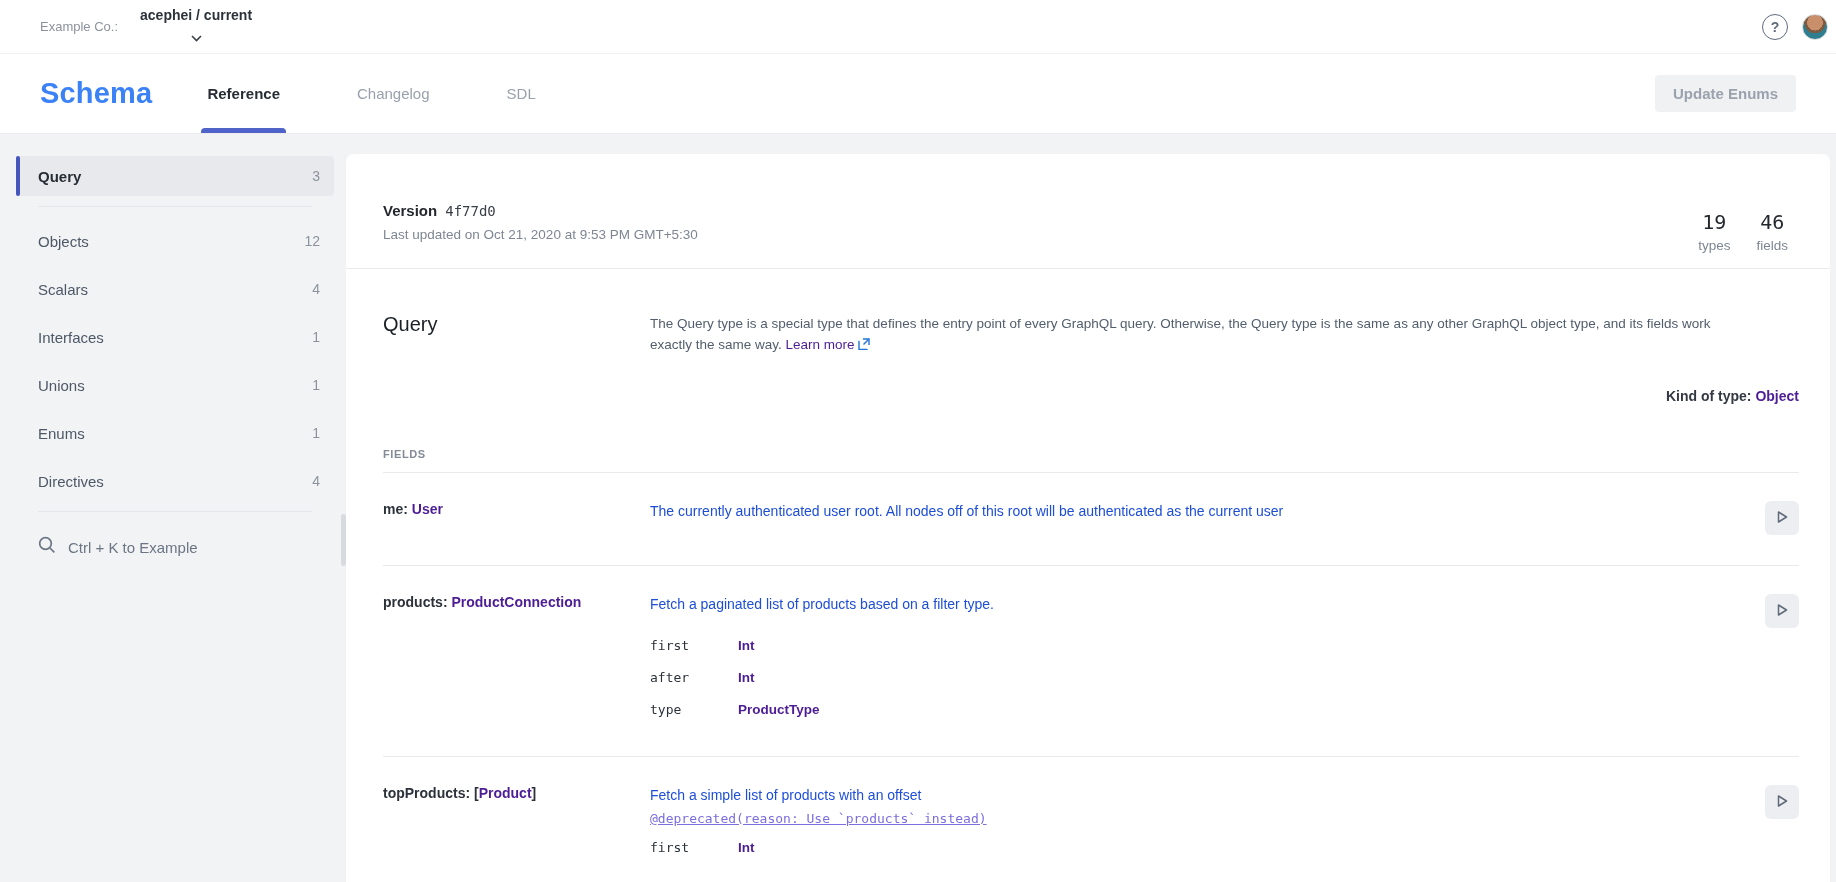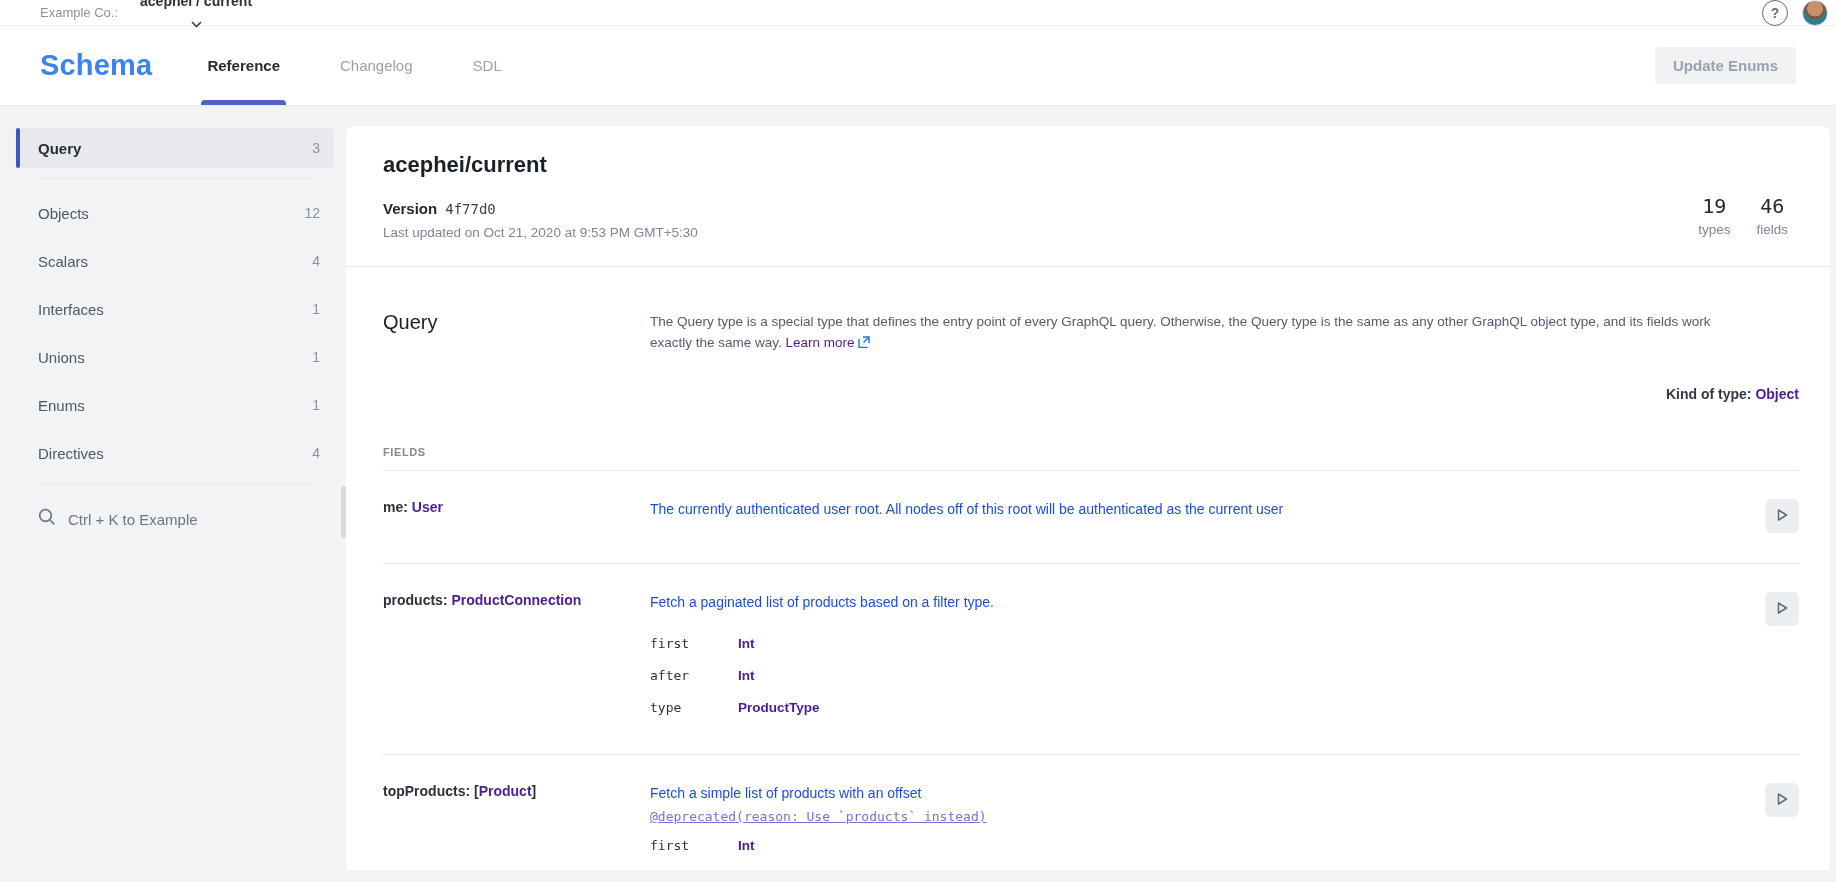--- a/index.html
+++ b/index.html
@@ -1,37 +1,37 @@
 <!DOCTYPE html>
 <html><head>
 <meta charset="utf-8">
 <style>
   * { margin:0; padding:0; box-sizing:border-box; }
   html,body { width:1836px; height:882px; overflow:hidden; background:#f2f3f5;
     font-family:"Liberation Sans","DejaVu Sans",sans-serif; color:#23282e; }
 
   
-  .topbar { height:26px; background:#fff; display:flex; align-items:center;
+  .topbar { height:54px; background:#fff; display:flex; align-items:center;
     padding:0 18px 0 40px; border-bottom:1px solid #f0f1f2; }
   .org-label { font-size:13px; color:#8b939e; margin-right:22px; }
   .graph-selector { display:flex; align-items:center; gap:5px; cursor:pointer;flex-direction:column; }
   .graph-selector .gname { font-size:14px; font-weight:700; color:#2c323a; }
   .topbar-right { margin-left:auto; display:flex; align-items:center; gap:14px; }
   .help-btn { width:26px; height:26px; border-radius:50%; border:1.5px solid #5f6b7a;
     color:#5f6b7a; font-size:14px; font-weight:700; display:flex; align-items:center;
     justify-content:center; background:#fff; }
   .avatar { width:26px; height:26px; border-radius:50%; margin-right:-10px;
     background:radial-gradient(circle at 50% 32%, #c98e6a 0 38%, #7d5b43 39% 52%, #2e7e8f 53% 100%);
     border:1px solid #d8dbde; }
 
   
   .pagehead { height:80px; background:#fff; display:flex; align-items:center;
     padding:0 40px; border-bottom:1px solid #ececee; }
   .page-title { font-size:29px; font-weight:700; color:#3b82f6; letter-spacing:.2px; }
-  .tabs { display:flex; margin-left:55px; height:100%; align-items:center; gap:60px; }
+  .tabs { display:flex; margin-left:55px; height:100%; align-items:center; gap:77px; }
   .tab { font-size:15px; color:#99a1ac; height:100%; display:flex; align-items:center;
     position:relative; cursor:pointer; }
   .tab.active { color:#272d34; font-weight:700; }
   .tab.active::after { content:""; position:absolute; left:-6px; right:-6px; bottom:0;
     height:5px; background:#4f63c8; border-radius:4px 4px 0 0; }
   .update-btn { margin-left:auto; background:#f0f1f3; color:#9aa2ad; border:none;
     font-size:15px; font-weight:700; padding:10px 18px; border-radius:4px;
     font-family:inherit; }
 
   
@@ -57,21 +57,21 @@
   
   .card { flex:1; background:#fff; border-radius:8px 8px 0 0; margin:20px 6px 0 0;
     overflow:hidden; }
   .card-header { padding:26px 40px 26px 37px; border-bottom:1px solid #e9eaec;
     position:relative; }
   .graph-title { font-size:22px; font-weight:700; color:#1b2026; }
   .version-line { margin-top:22px; font-size:15px; display:flex; align-items:baseline; gap:8px; }
   .version-label { font-weight:700; color:#23282e; }
   .version-value { font-family:"DejaVu Sans Mono",monospace; font-size:14px; color:#3a4048; }
   .updated-line { margin-top:8px; font-size:13.5px; color:#7d8692; }
-  .stats { position:absolute; right:42px; top:68px; display:flex; gap:26px; text-align:center; }
+  .stats { position:absolute; right:42px; top:56px; display:flex; gap:26px; text-align:center; }
   .stat .num { font-family:"DejaVu Sans Mono",monospace; font-size:20px; color:#23282e; }
   .stat .cap { font-size:13.5px; color:#7d8692; margin-top:4px; }
 
   .type-section { padding:44px 31px 0 37px; }
   .two-col { display:grid; grid-template-columns:267px 1fr; }
   .section-name { font-size:20px; color:#1b2026; }
   .section-desc { font-size:13.5px; line-height:21px; color:#525e6c; max-width:1100px; }
   a.link { color:#4c1d95; text-decoration:none; cursor:pointer; }
   .ext-icon { display:inline-block; vertical-align:-1px; margin-left:3px; }
   .kind-row { margin-top:32px; font-size:14px; font-weight:700; color:#323942;text-align:right; }
@@ -172,21 +172,20 @@
           </svg>
       </span>
       <span class="ph">Ctrl + K to Example</span>
     </div>
     <div class="side-scrollbar"></div>
   </div>
 
   <div class="card">
 
     <div class="card-header">
-      <div class="graph-title">acephei/current</div>
       <div class="version-line">
         <span class="version-label">Version</span>
         <span class="version-value">4f77d0</span>
       </div>
       <div class="updated-line">Last updated on Oct 21, 2020 at 9:53 PM GMT+5:30</div>
       <div class="stats">
         <div class="stat">
           <div class="num">19</div>
           <div class="cap">types</div>
         </div>

